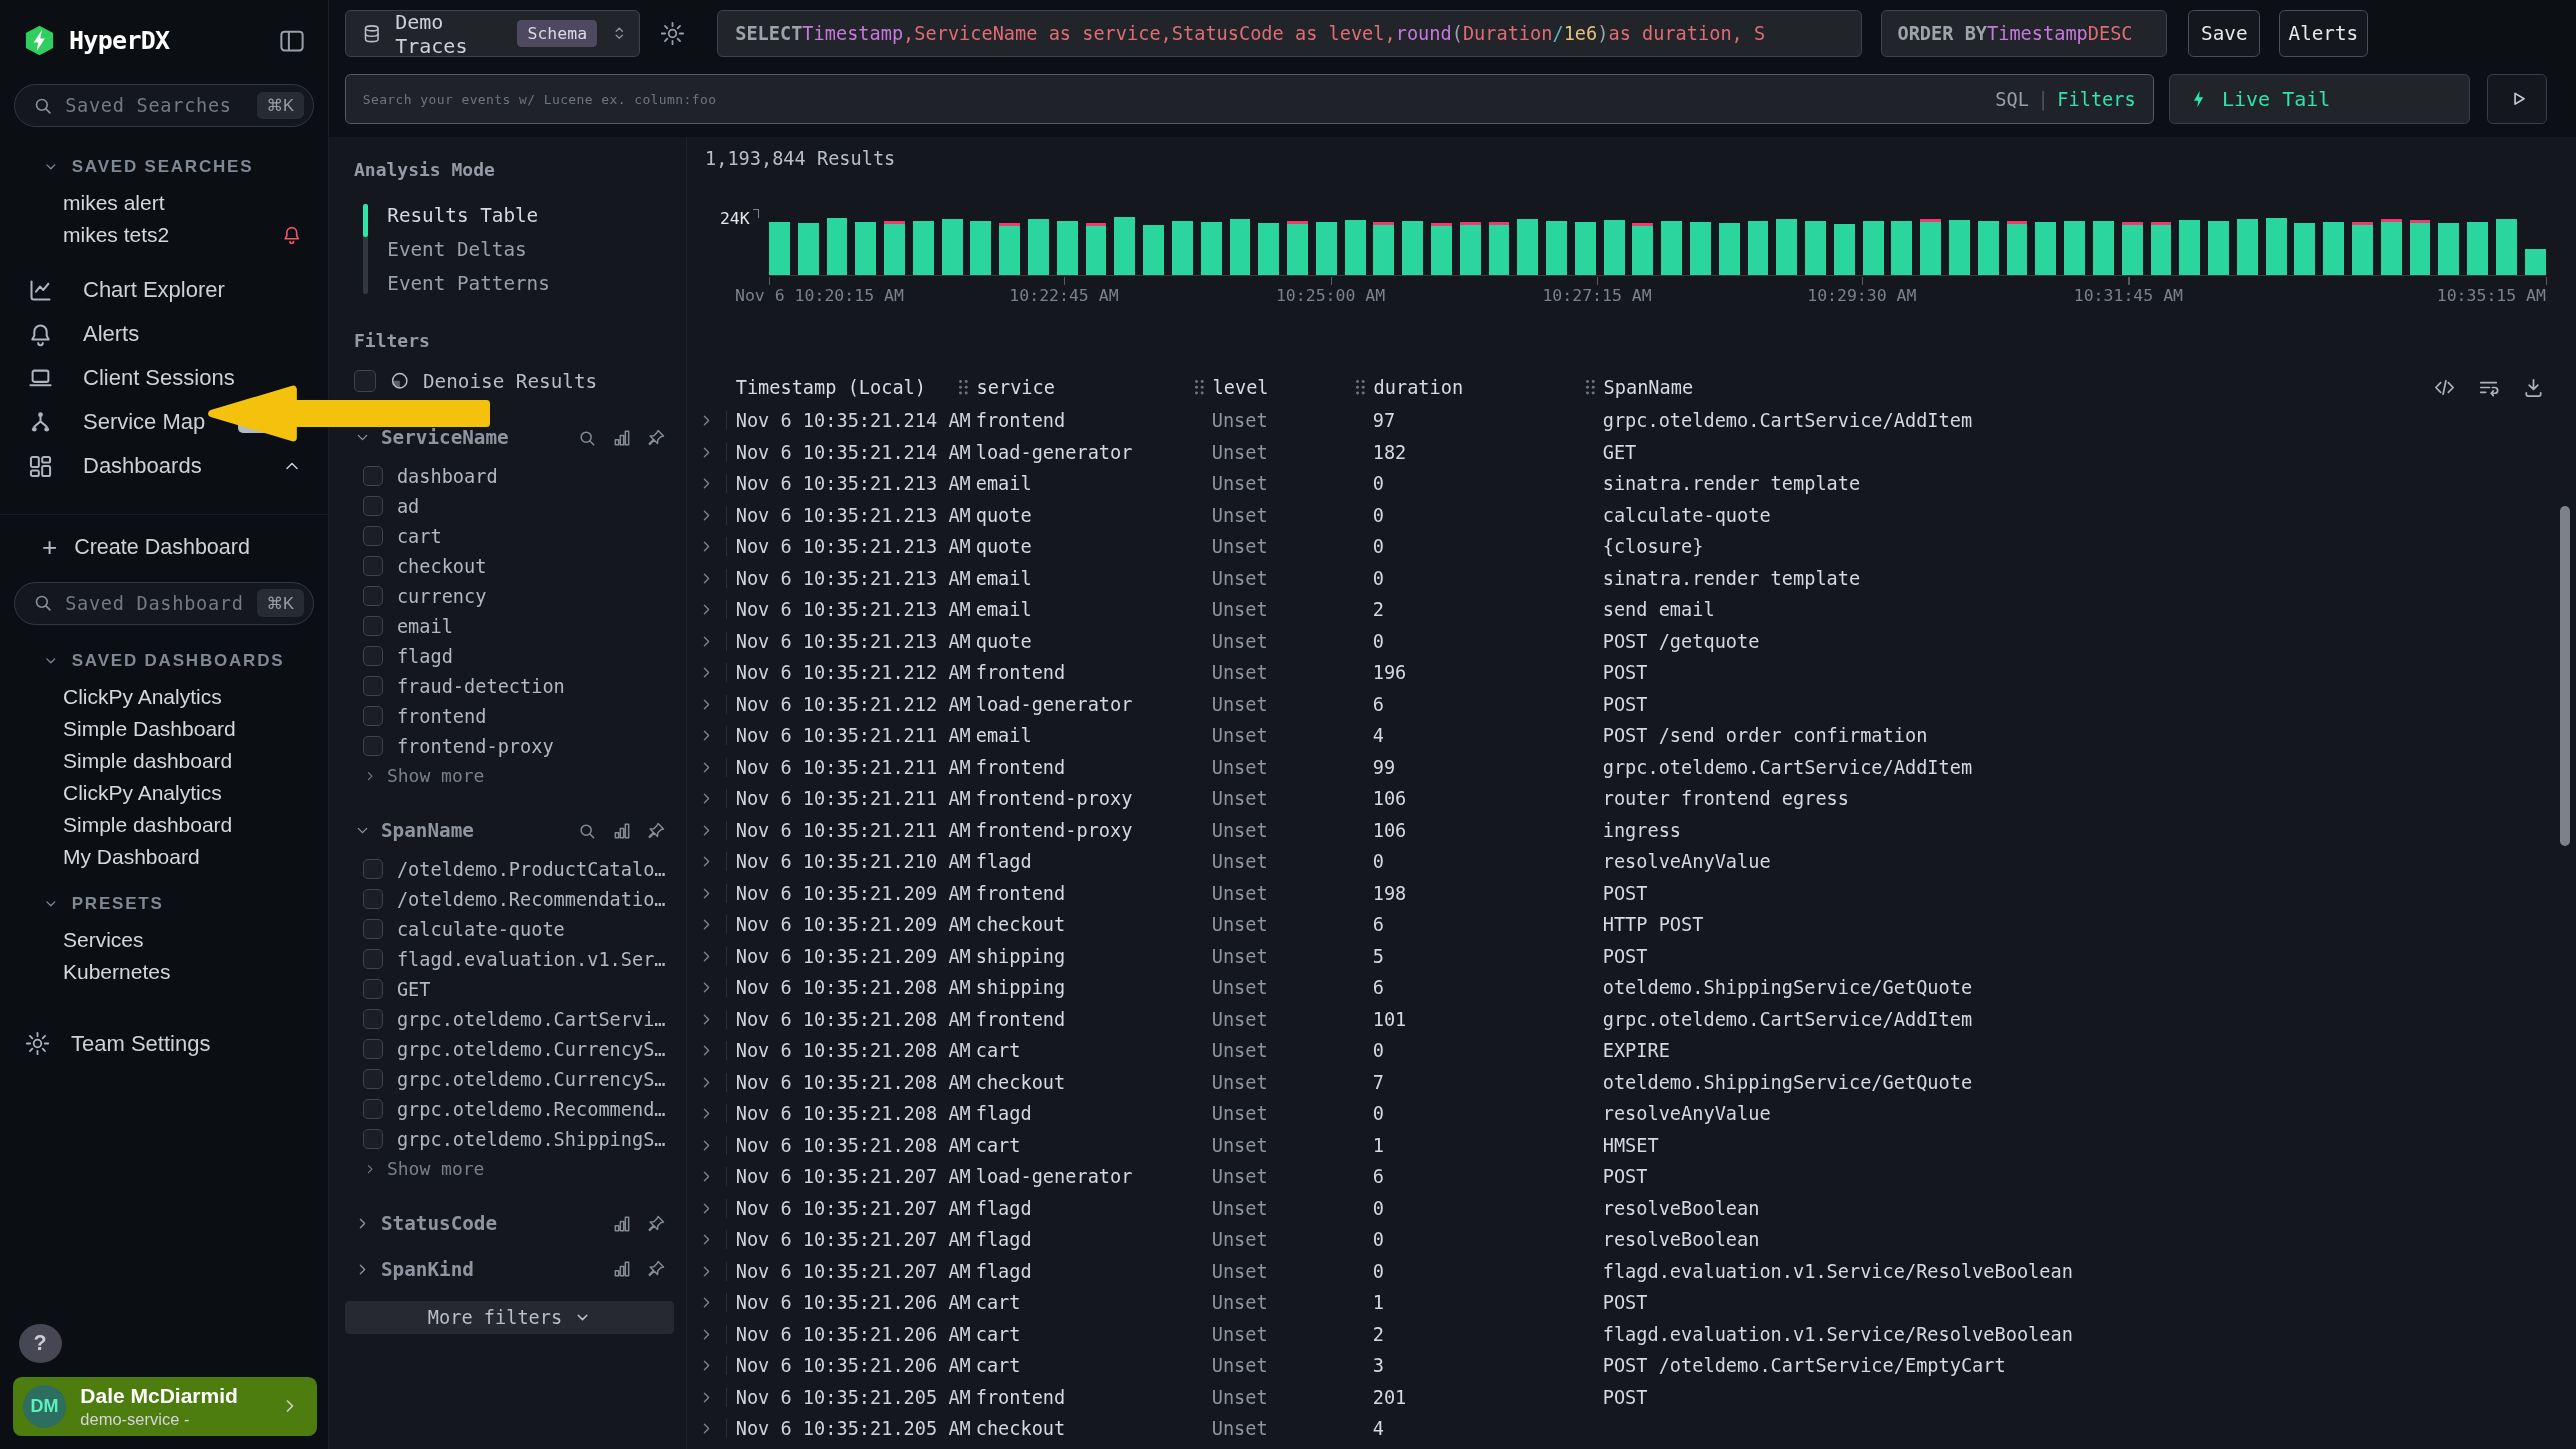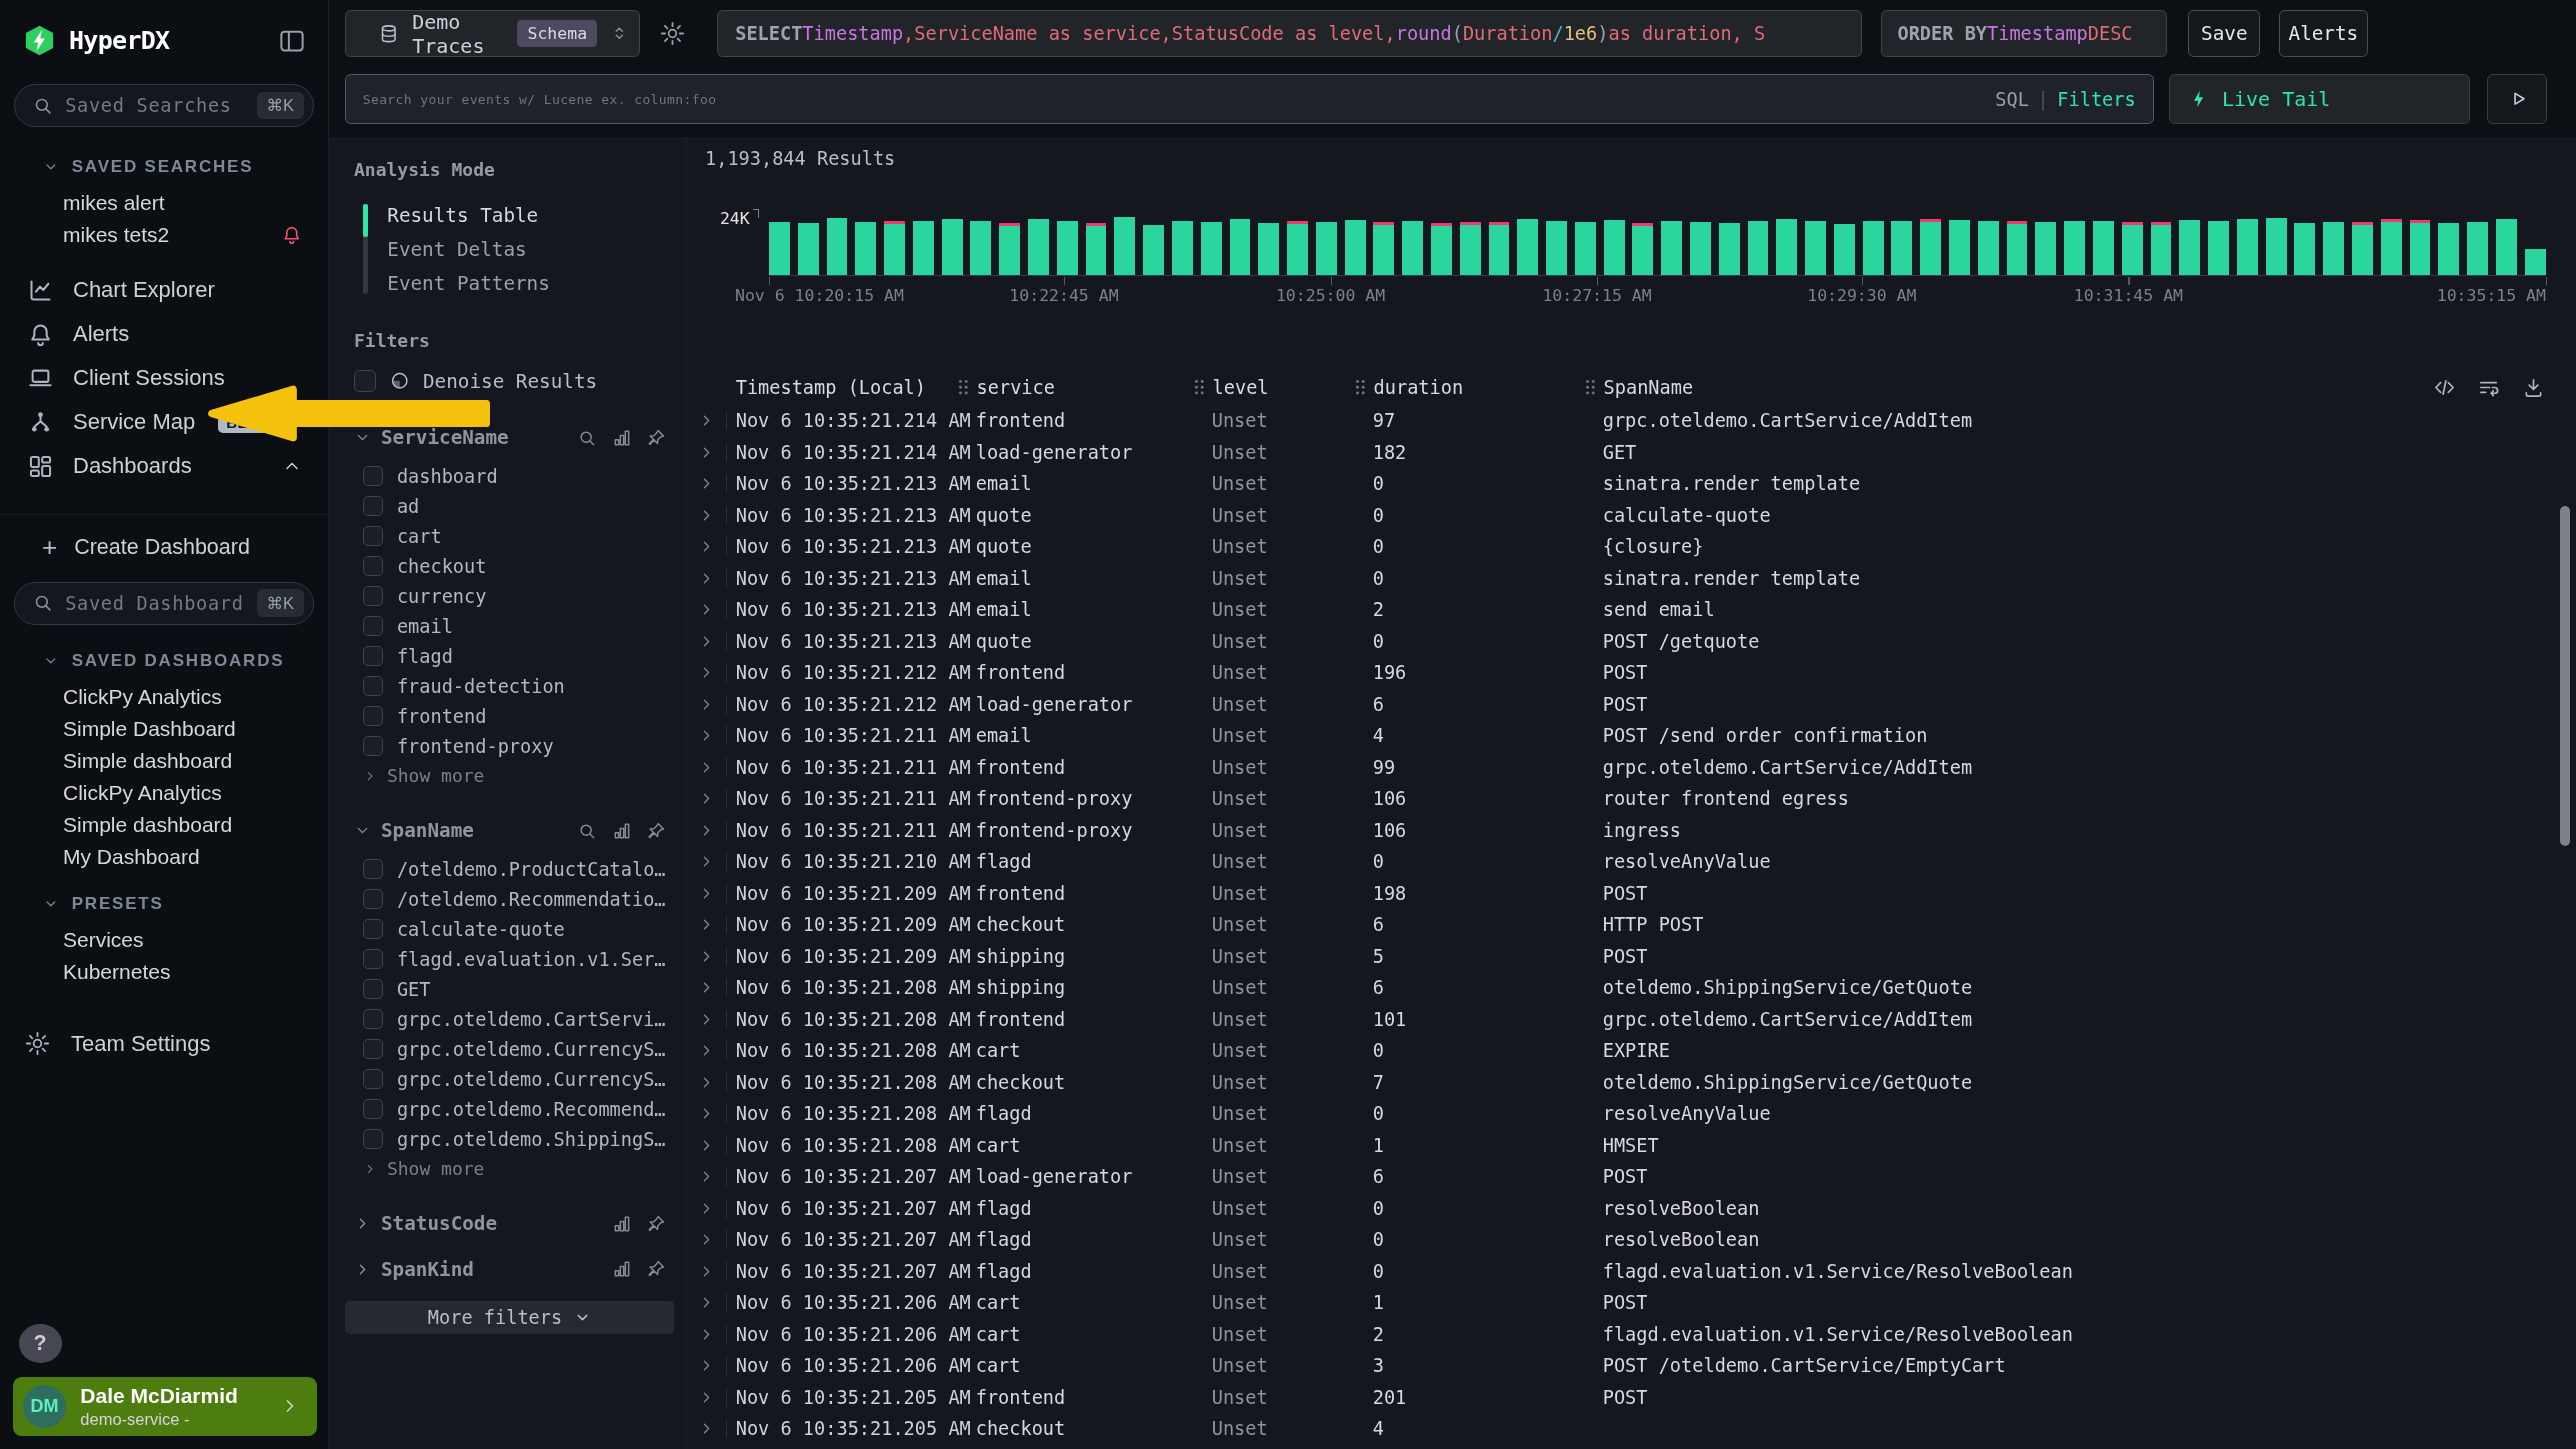--- a/index.html
+++ b/index.html
@@ -19,42 +19,42 @@
   .search-row .nav-ic { color:#c3c8cf; }
   .pill { margin:27px 14.3px 0; height:43px; border:0.7px solid #343842; border-radius:21.5px; background:#14171d; display:flex; align-items:center; gap:11.4px; padding:0 8.6px 0 17px; }
   .pill .mag { color:#8b9099; display:flex; }
   .pill .ph { flex:1; font-family:"DejaVu Sans Mono", monospace; font-size:18.6px; color:#747a84; letter-spacing:0.7px; white-space:nowrap; overflow:hidden; }
   .pill .kbd { background:#272b32; border-radius:5.7px; padding:4.3px 10px; font-size:16.5px; color:#9aa0a8; }
   .group-head { display:flex; align-items:center; gap:13px; margin:30px 0 0 43px; color:#7f8895; font-size:17px; letter-spacing:1.8px; font-weight:600; }
   .group-list { margin-top:10px; }
   .side-item { height:32px; display:flex; align-items:center; padding-left:63px; padding-right:26px; font-size:21px; color:#d5d8dd; position:relative; cursor:pointer; }
   .side-item .si-bell { margin-left:auto; color:#f2556a; display:flex; }
   .nav { margin-top:17px; }
-  .nav-item { height:44px; display:flex; align-items:center; gap:18px; padding:0 26px; font-size:22px; color:#ced2d7; cursor:pointer; }
+  .nav-item { height:44px; display:flex; align-items:center; gap:28px; padding:0 26px; font-size:22px; color:#ced2d7; cursor:pointer; }
   .nav-item .nico { color:#aeb4bc; display:flex; width:29px; justify-content:center; }
   .nav-item .beta { background:#b3b9c2; color:#14171c; font-size:15px; font-weight:bold; border-radius:5px; padding:2.9px 8.6px; margin-left:4.3px; letter-spacing:0.4px; }
   .nav-item .nchev { margin-left:auto; color:#c9ced5; display:flex; }
   .divider { height:0.7px; background:#1a1d23; margin-top:26px; }
   .create { height:37px; display:flex; align-items:center; gap:17px; padding-left:42px; font-size:21.5px; color:#ced2d7; margin-top:14.3px; cursor:pointer; }
   .create .plus { font-size:26px; color:#b9bec6; line-height:1; }
   .team { margin-top:34px; height:43px; display:flex; align-items:center; gap:20px; padding:0 24px; font-size:22px; color:#ced2d7; cursor:pointer; }
   .team .nico { color:#aeb4bc; display:flex; }
   .help { position:absolute; left:18.6px; bottom:87px; width:43px; height:39px; border-radius:50%; background:#474653; color:#c9ccd3; font-size:21.5px; font-weight:bold; display:flex; align-items:center; justify-content:center; cursor:pointer; }
   .user-card { position:absolute; left:13px; right:11.4px; bottom:14.3px; height:59px; background:#4d7c0f; border-radius:8.6px; display:flex; align-items:center; gap:14.3px; padding:0 17px 0 10px; cursor:pointer; }
   .avatar { width:43px; height:43px; border-radius:50%; background:#2e6e60; color:#5df0bd; font-size:18px; font-weight:bold; display:flex; align-items:center; justify-content:center; flex:none; }
   .uname { font-size:21px; font-weight:bold; color:#ffffff; }
   .usub { font-size:16.5px; color:#d7d4de; margin-top:2.1px; }
   .uchev { margin-left:auto; color:#d0cdd8; display:flex; }
 
   
   .main { position:absolute; left:329px; top:0; right:0; bottom:0; }
   .topbar { position:absolute; left:0; top:0; right:0; height:137px; background:#0c0f13; }
   .row1 { position:absolute; left:15.7px; top:10px; height:47px; display:flex; align-items:center; }
   .box { background:#212429; border:0.7px solid #3f434b; border-radius:5.7px; height:47px; display:flex; align-items:center; }
-  .src { width:295px; gap:13px; padding:0 10px 0 32px; font-family:"DejaVu Sans Mono", monospace; font-size:20px; color:#ced2d8; cursor:pointer; margin-right:17px; }
+  .src { width:295px; gap:13px; padding:0 10px 0 15px; font-family:"DejaVu Sans Mono", monospace; font-size:20px; color:#ced2d8; cursor:pointer; margin-right:17px; }
   .src .dbic { color:#b9bec6; display:flex; }
   .schema { margin-left:auto; background:#4e4960; color:#dcd9e6; font-size:16.5px; border-radius:4.3px; padding:3.6px 10px; }
   .src .ud { color:#8b8f98; display:flex; }
   .gear-btn { width:31.5px; display:flex; justify-content:center; color:#9aa0a8; margin-right:29px; cursor:pointer; }
   .sql { width:1145px; padding:0 17px; font-family:"DejaVu Sans Mono", monospace; font-size:18.6px; white-space:nowrap; overflow:hidden; margin-right:18.6px; cursor:text; }
   .orderby { width:286px; padding:0 15.7px; font-family:"DejaVu Sans Mono", monospace; font-size:18.6px; white-space:nowrap; overflow:hidden; margin-right:21.5px; cursor:text; }
   .tok-kw { color:#9da3ad; font-weight:bold; }
   .tok-id1 { color:#c678dd; }
   .tok-id2 { color:#e06c75; }
   .tok-fn { color:#c678dd; }

